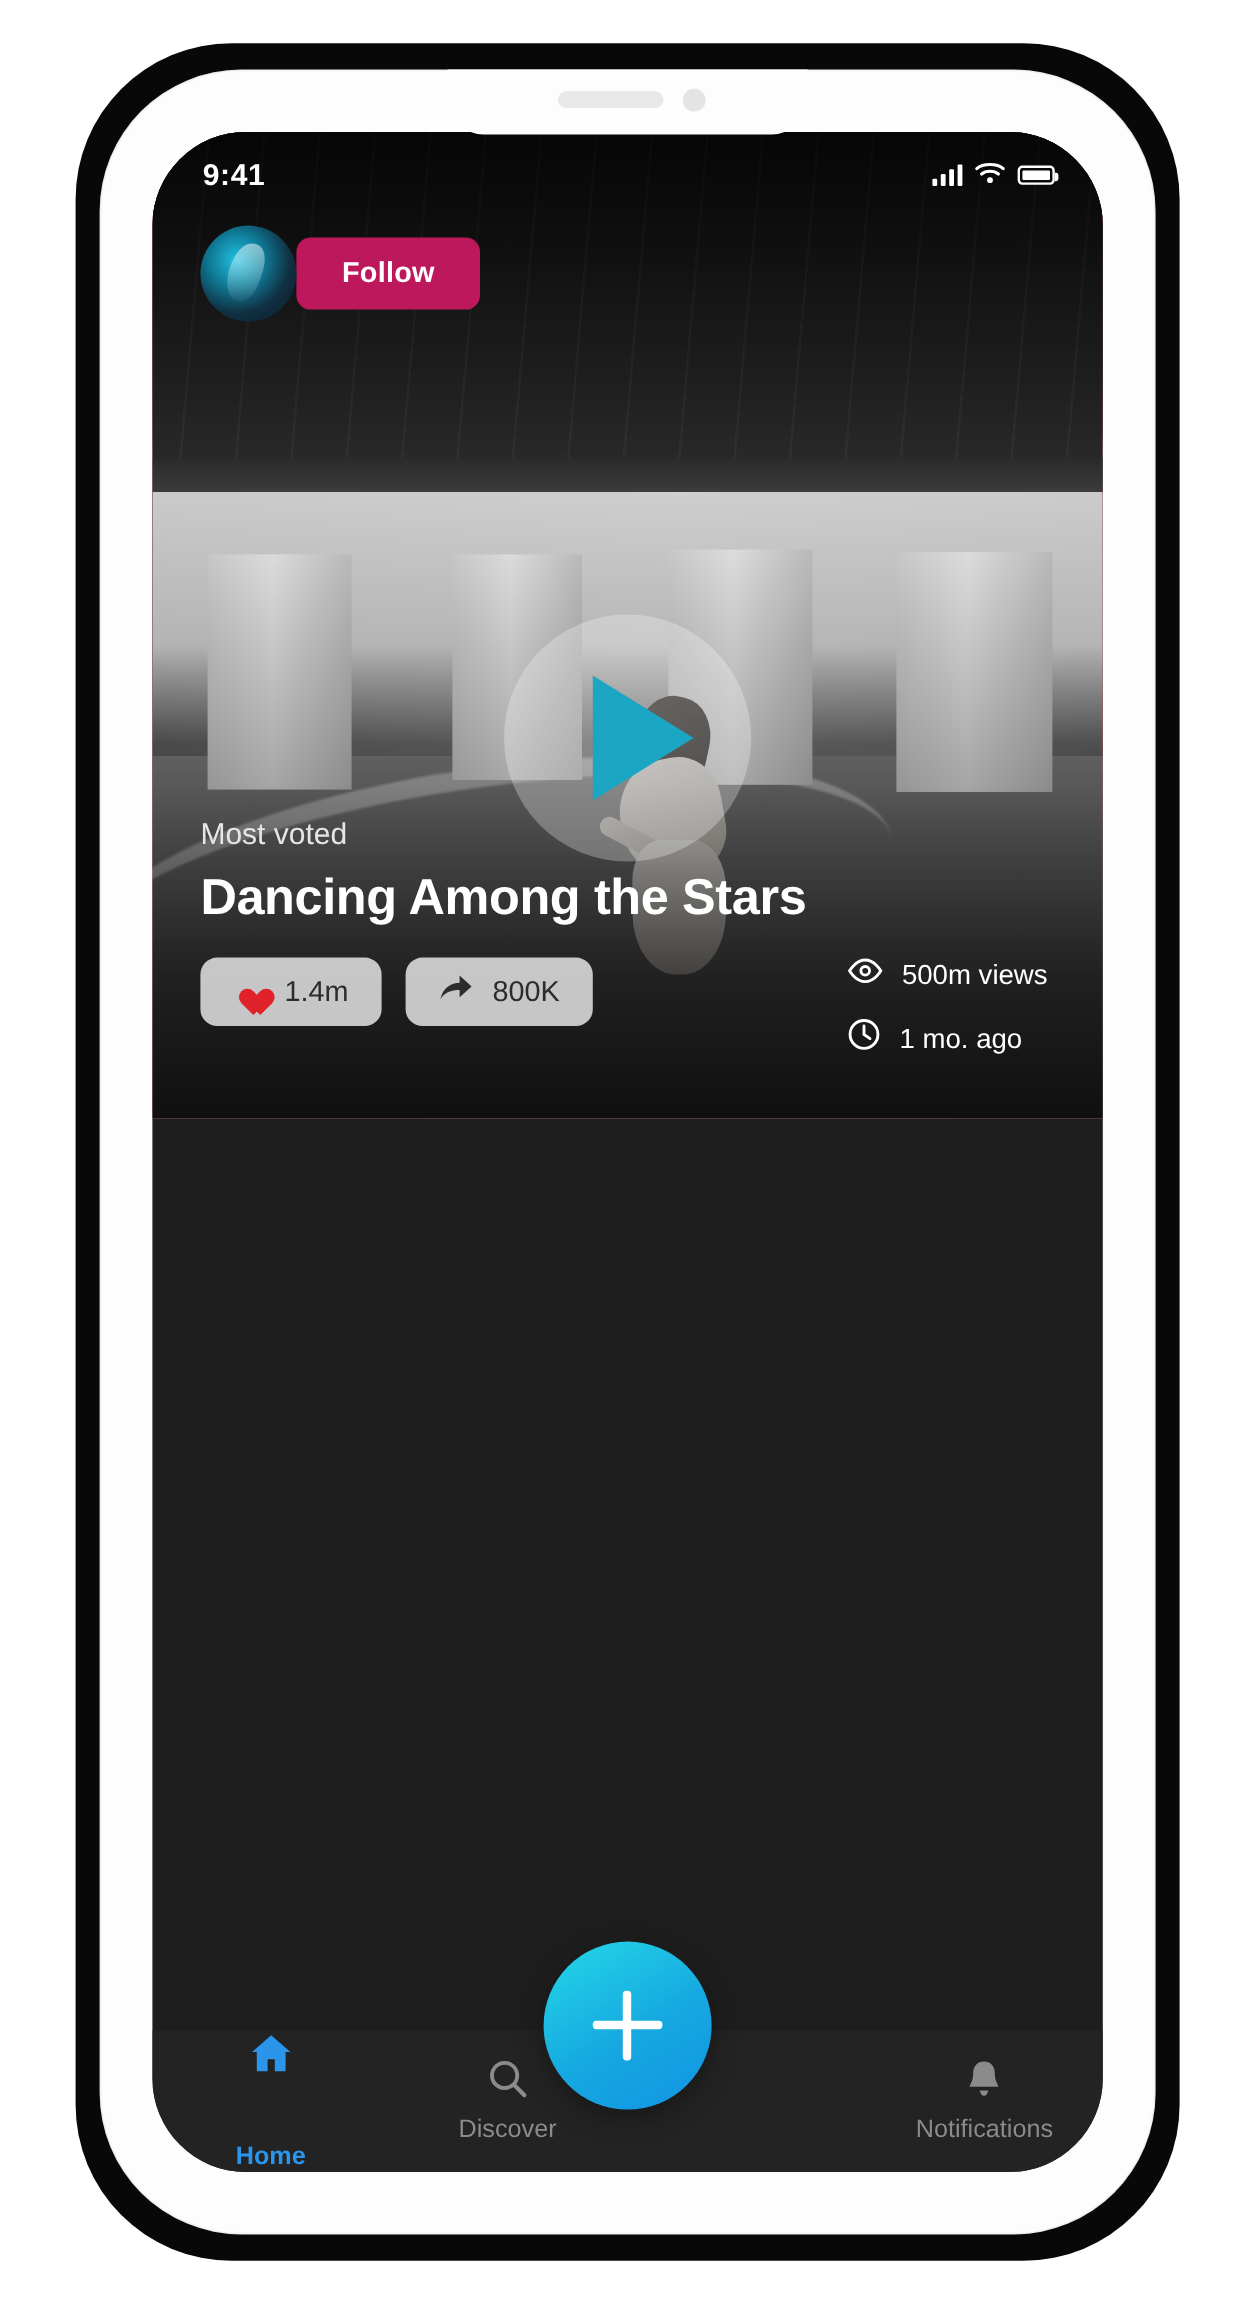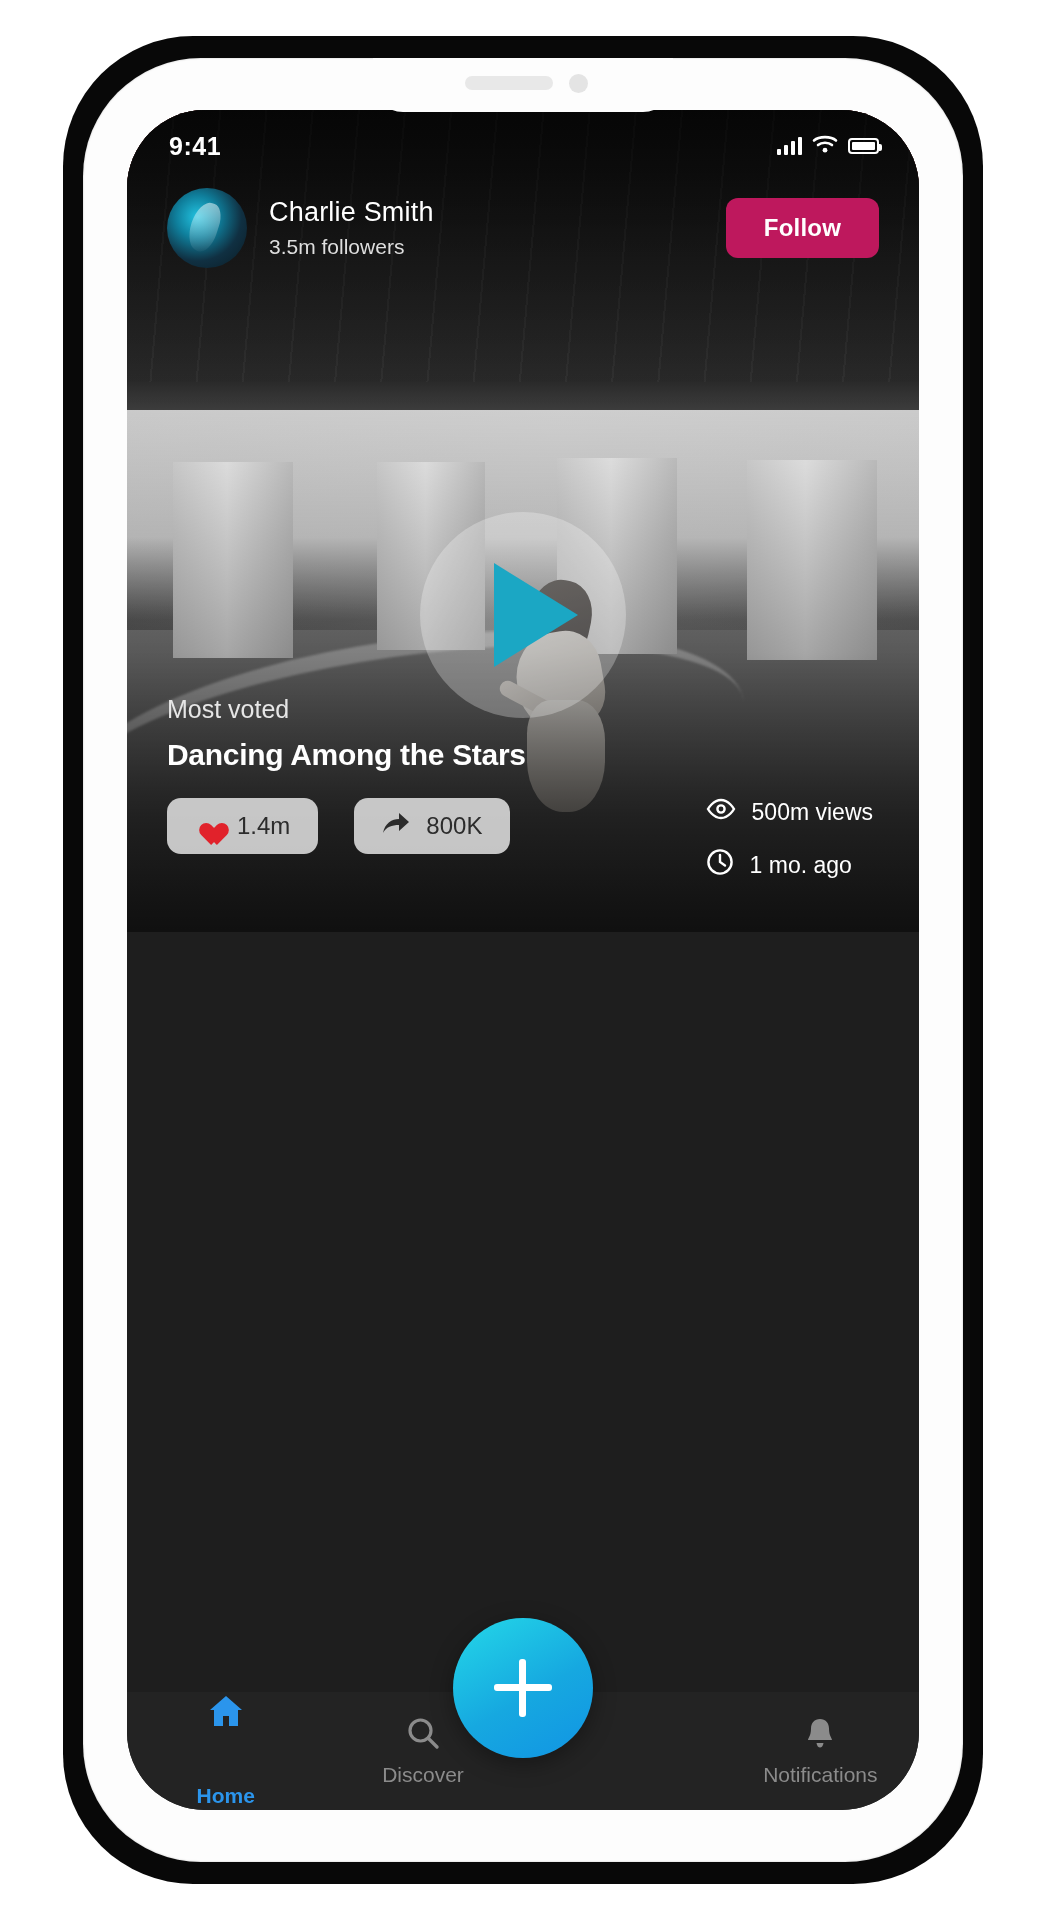--- a/index.html
+++ b/index.html
@@ -207,27 +207,27 @@
   }
 
   
   .hero-info{
     position:absolute; left:0; right:0; bottom:0;
     padding:0 40px 34px 40px;
     z-index:22;
   }
   .kicker{ color:#e6e6e6; font-size:25px; font-weight:400; }
   .hero-title{
-    color:#ffffff; font-size:30px; font-weight:700;
+    color:#ffffff; font-size:42px; font-weight:700;
     margin-top:14px; letter-spacing:-.3px;
   }
   .stats-row{
     display:flex; align-items:flex-start; margin-top:26px;
   }
-  .chips{ display:flex; gap:36px; }
+  .chips{ display:flex; gap:20px; }
   .chip{
     display:flex; align-items:center; gap:16px;
     background:rgba(235,235,235,.82);
     border-radius:14px;
     padding:14px 28px;
     cursor:pointer;
   }
   .chip-val{ color:#2c2c2c; font-size:24px; font-weight:500; }
   .heart{
     width:26px; height:24px; position:relative; flex:none;
@@ -428,24 +428,20 @@
         </svg>
       </span>
       <span class="batt">
           <i></i>
         </span>
     </div>
   </div>
 
   <div class="profile-row">
     <div class="avatar"></div>
-    <div class="profile-meta">
-      <div class="profile-name">Charlie Smith</div>
-      <div class="profile-followers">3.5m followers</div>
-    </div>
     <button class="follow-btn">Follow</button>
   </div>
 
 
   <div class="tabbar">
     <div class="tab active">
       <span>
         <svg width="36" height="34" viewBox="0 0 36 34">
           <path d="M18 2 L34 16 L30 16 L30 32 L21 32 L21 22 L15 22 L15 32 L6 32 L6 16 L2 16 Z" fill="#2b95ec"></path>
         </svg>

